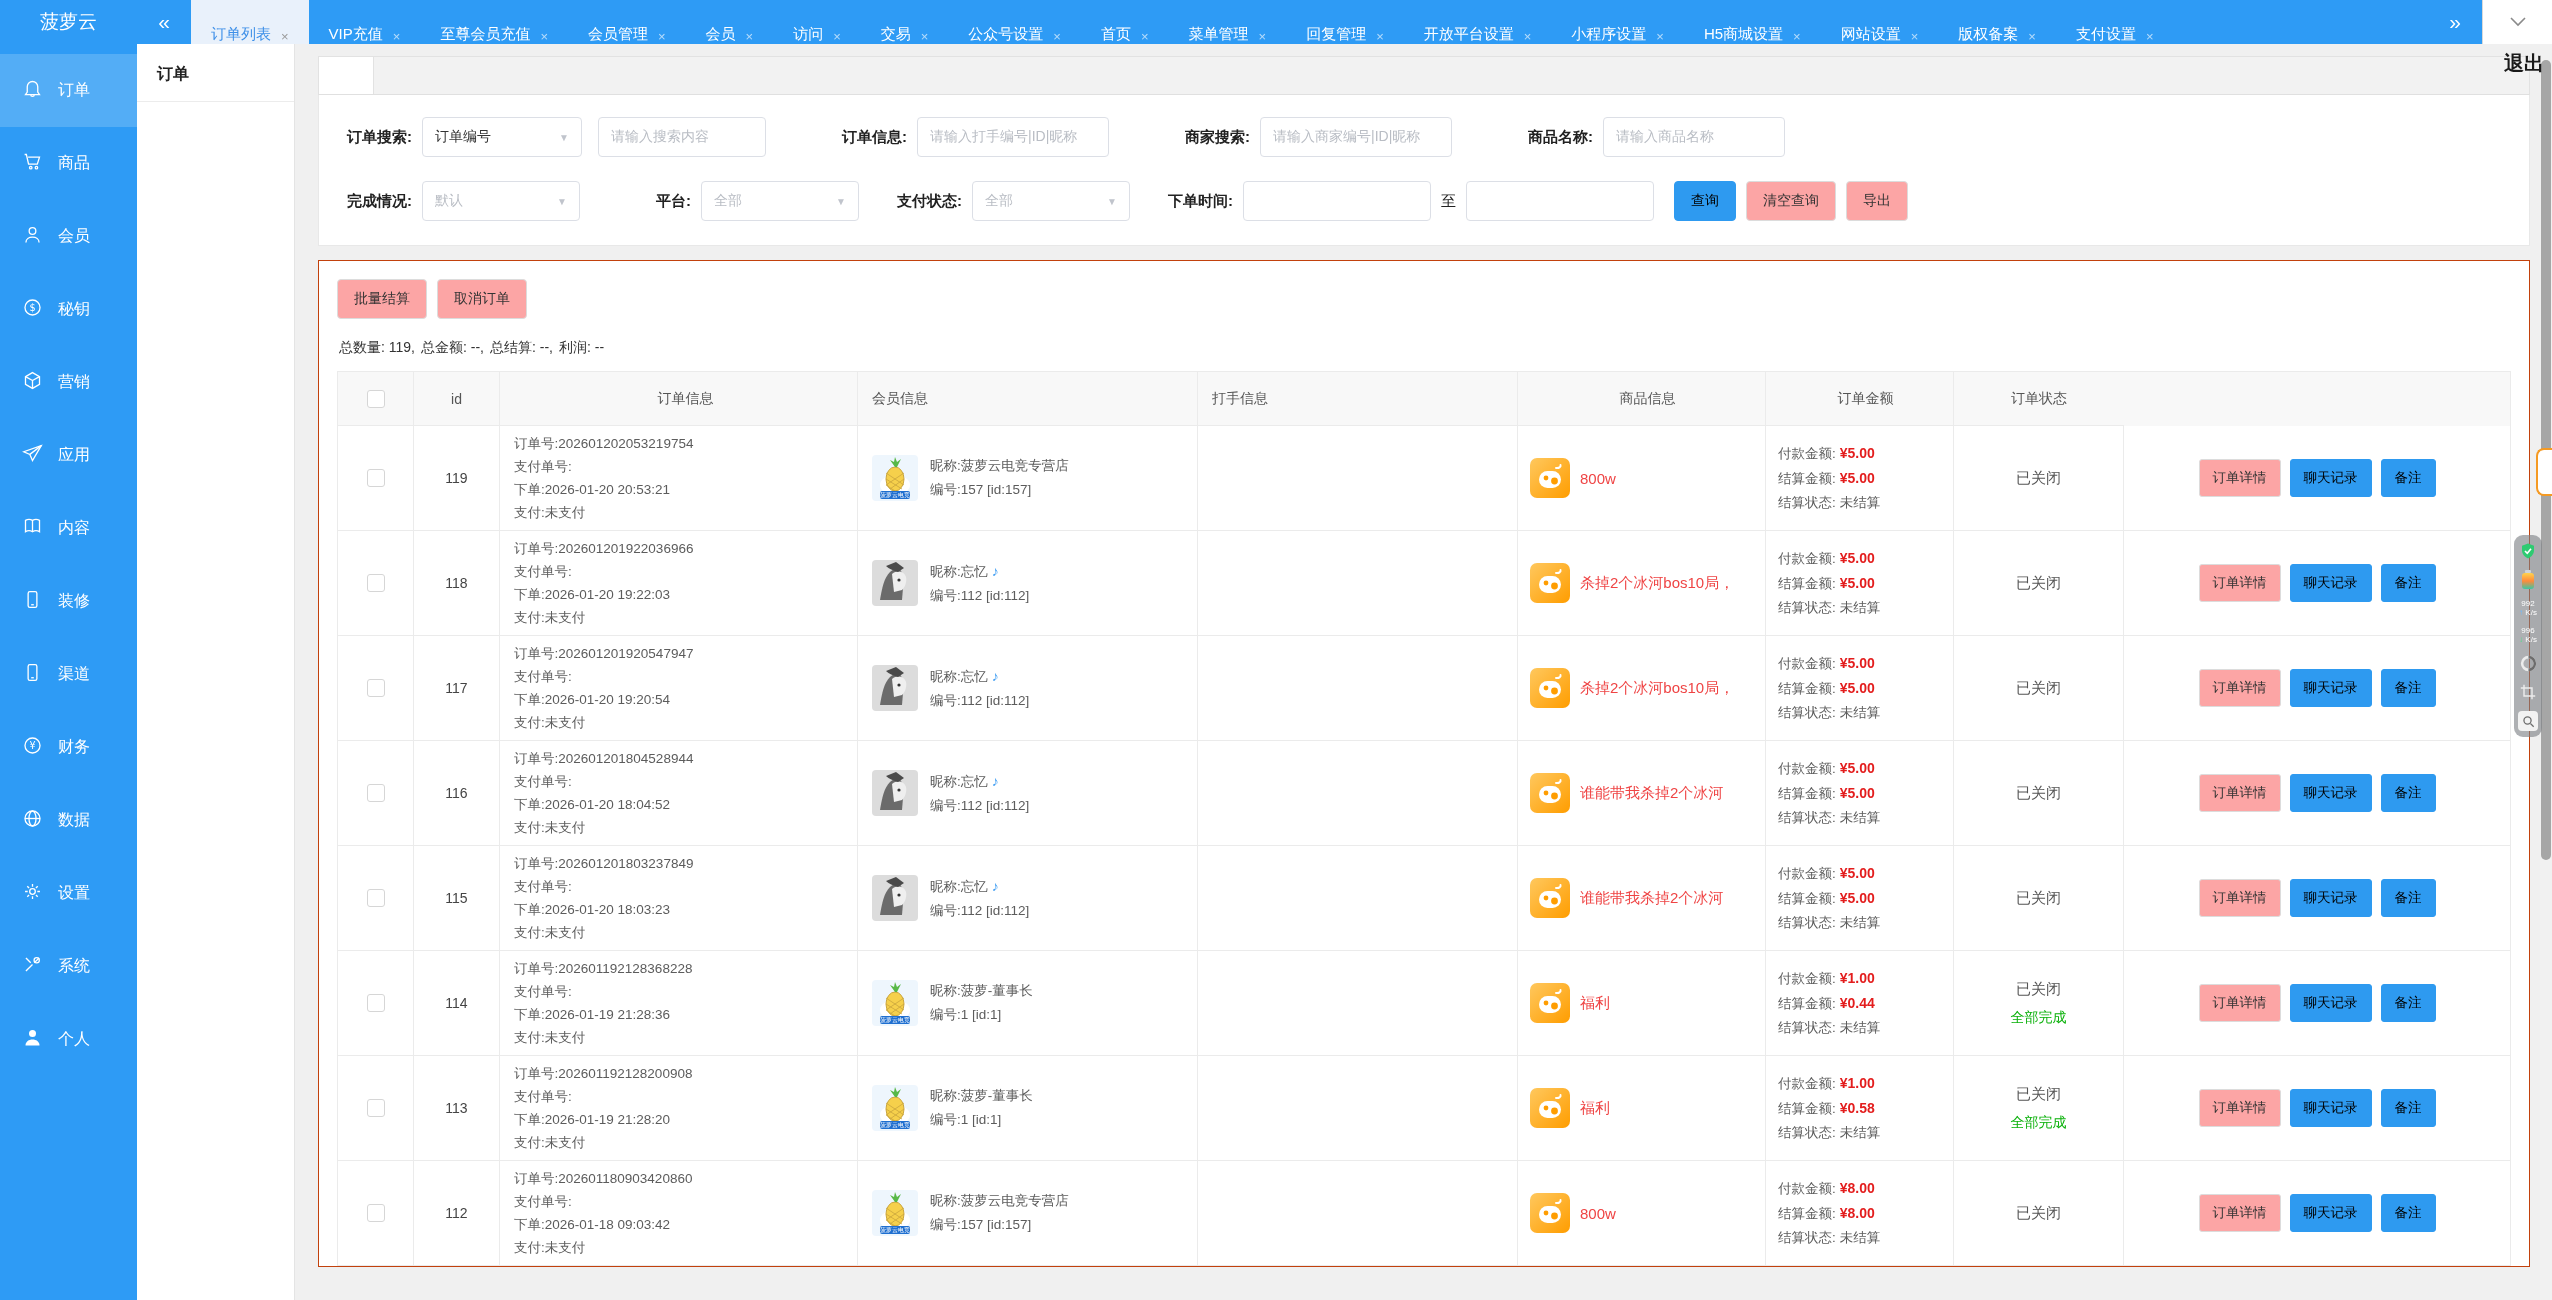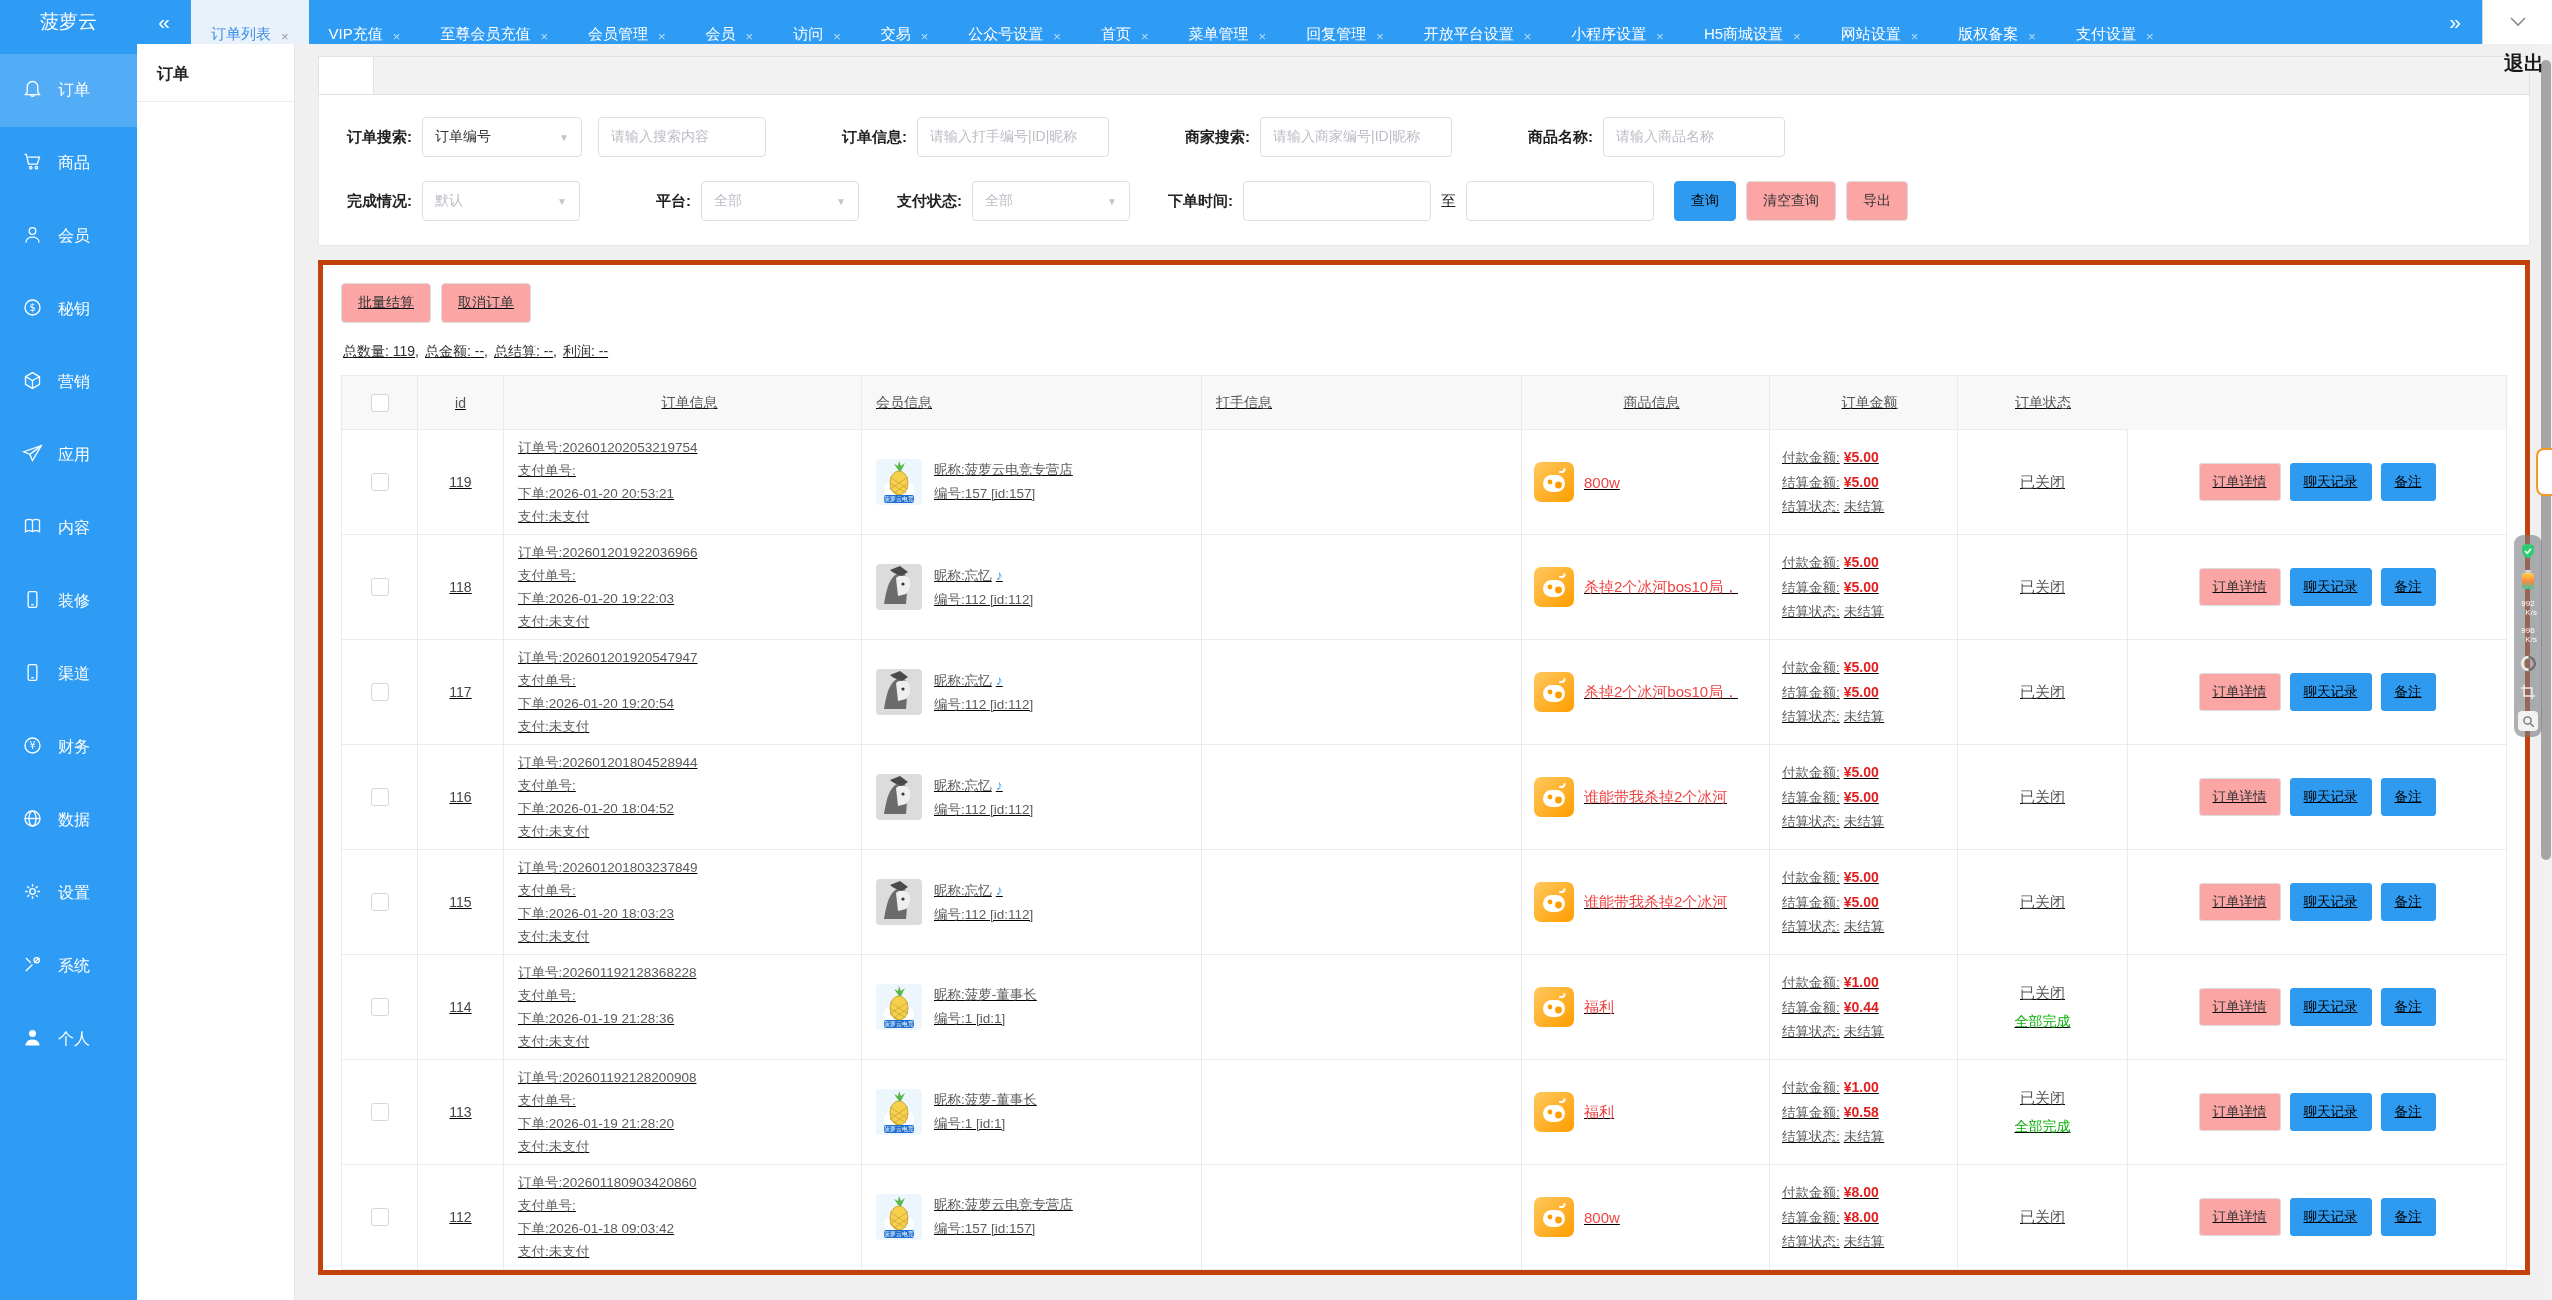--- a/index.html
+++ b/index.html
@@ -43,21 +43,21 @@
   .inp { height:40px; border:1px solid #dcdfe6; border-radius:4px; background:#fff; display:flex; align-items:center; padding:0 12px; font-size:14px; color:#b9bdc4; }
   .sel { justify-content:space-between; cursor:pointer; }
   .sel .caret { color:#c0c4cc; font-size:10px; margin-left:8px; }
   .sel-val.dark { color:#333; }
   .gap { width:38px; flex:0 0 auto; }
   .zhi { font-size:15px; color:#222; margin:0 10px; }
   .btn { border-radius:4px; font-size:14px; cursor:pointer; border:1px solid #dcdcdc; background:#fca5a5; color:#333; padding:10px 16px; font-family:inherit; }
   .btn.blue { background:#2e9af0; border-color:#2e9af0; color:#000000; }
 
   
-  .list-card { background:#fff; border:5px solid #c2410c; margin-top:14px; padding:18px 0 0 18px;text-decoration:underline; }
+  .list-card { background:#fff; border:1px solid #c2410c; margin-top:14px; padding:18px 0 0 18px; }
   .ops-row { display:flex; gap:10px; }
   .summary { font-size:14px; color:#333; margin:20px 0 14px 2px; }
   .summary b { font-weight:normal; }
   .sum-pair { margin-right:6px; }
   .sum-pair:not(:last-child):after { content:","; }
 
   
   .table { margin-right:18px; border:1px solid #ebebeb; border-bottom:none; }
   .thead,.trow { display:flex; align-items:stretch; }
   .thead { background:#f8f8f8; }

